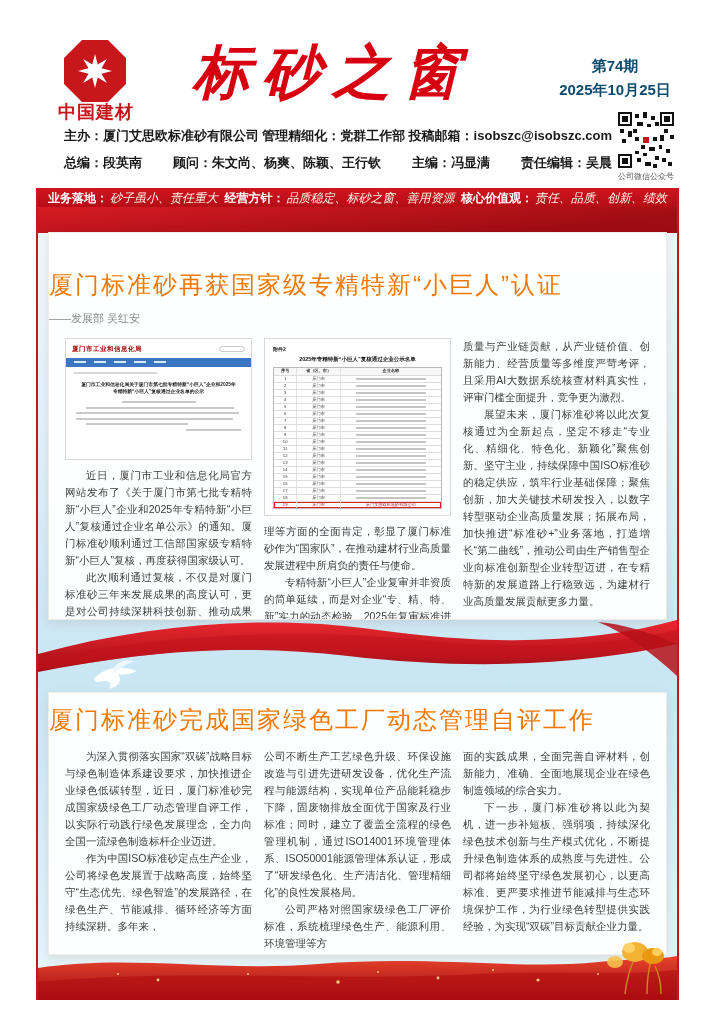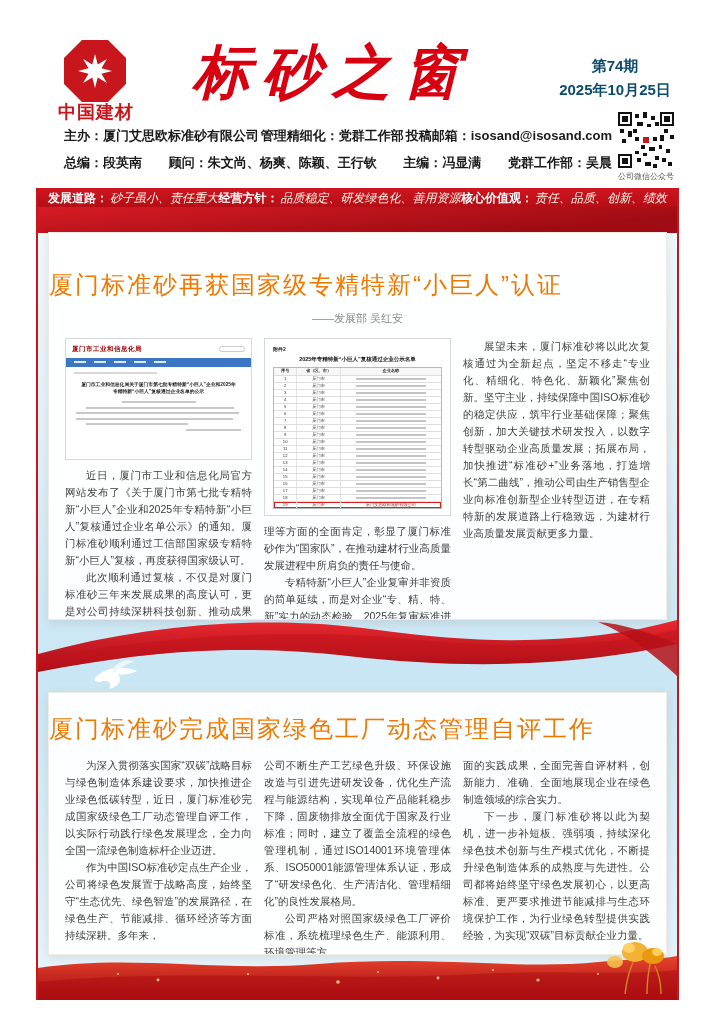--- a/index.html
+++ b/index.html
@@ -26,22 +26,22 @@
   .banner i{font-family:"DejaVu Serif",serif;font-style:italic;color:#fff6e8}
   .vline{top:188px;bottom:32px;width:2px;background:#c8161d}
   
   .content{left:38px;top:207px;width:639px;height:793px;overflow:hidden;
     background:linear-gradient(180deg,#f2f9fd 0%,#e2f1f9 30%,#c9e6f4 58%,#e9f6fc 100%)}
   .band-top{left:0;top:0;width:639px;height:26px;background:linear-gradient(175deg,#d71b24 0%,#a00c13 80%)}
   .card{background:rgba(255,255,255,.95);border:1px solid #f0ece6;box-shadow:0 3px 10px rgba(90,60,40,.12);overflow:hidden}
   .card1{left:10px;top:25px;width:619px;height:388px}
   .card2{left:10px;top:485px;width:619px;height:263px}
   .headline{font-size:24px;font-weight:400;color:#f07800;letter-spacing:2px}
-  .card1 .headline{margin-top:36px}.card2 .headline{margin-top:20px}
-  .byline{text-align:center;font-size:11px;color:#888;margin-top:10px}
+  .card1 .headline{margin-top:36px}.card2 .headline{margin-top:11px}
+  .byline{text-align:left;font-size:11px;color:#888;margin-top:10px}
   .cols{display:flex;gap:12px;padding:12px 16px 0}
   .col{flex:1;min-width:0;font-size:10.5px;line-height:1.62;color:#3d3d3d;text-align:justify}
   .col p.ind{text-indent:2em}
   
   .shot{background:#fff;border:1px solid #d8d8d8;margin-bottom:7px;overflow:hidden}
   .shotA{height:122px}
   .shotA .gov-head{display:flex;justify-content:space-between;align-items:center;padding:5px 6px 3px}
   .gov-name{font-size:6.5px;font-weight:900;color:#a30000;letter-spacing:.5px}
   .gov-search{width:26px;height:6px;border:1px solid #ccc;border-radius:3px}
   .gov-nav{height:9px;background:#3a76c4;display:flex;gap:8px;align-items:center;padding:0 8px}
@@ -128,33 +128,33 @@
       <rect x="2" y="24" width="3" height="3"></rect>
     </g>
   <rect x="13" y="13" width="3" height="3" fill="#c8161d"></rect>
 </svg>
 <div class="abs qr-caption">公司微信公众号</div>
 
 <div class="abs masthead-info">
   <div class="mh-row">
       <span>主办：厦门艾思欧标准砂有限公司</span>
       <span>管理精细化：党群工作部</span>
-      <span>投稿邮箱：isosand@isosand.com</span>
+      <span>投稿邮箱：isobszc@isobszc.com</span>
     </div>
   <div class="mh-row">
       <span>总编：段英南</span>
       <span>顾问：朱文尚、杨爽、陈颖、王行钦</span>
       <span>主编：冯显满</span>
-      <span>党群工作部：吴晨</span>
+      <span>责任编辑：吴晨</span>
     </div>
 </div>
 
 <div class="abs banner">
-    <span><b>发展道路：</b><i>砂子虽小、责任重大</i></span>
-    <span><b>经营方针：</b><i>品质稳定、研发绿色化、善用资源</i></span>
+    <span><b>业务落地：</b><i>砂子虽小、责任重大</i></span>
+    <span><b>经营方针：</b><i>品质稳定、标砂之窗、善用资源</i></span>
     <span><b>核心价值观：</b><i>责任、品质、创新、绩效</i></span>
   </div>
 <div class="abs vline" style="left:36px"></div>
 <div class="abs vline" style="left:677px"></div>
 
 <div class="abs content">
   <div class="abs band-top"></div>
 
   <div class="abs card card1">
     <div class="headline">厦门标准砂再获国家级专精特新“小巨人”认证</div>
@@ -330,20 +330,21 @@
               </div>
             </div>
         </div>
         <div>
             <p class="">理等方面的全面肯定，彰显了厦门标准砂作为“国家队”，在推动建材行业高质量发展进程中所肩负的责任与使命。</p>
             <p class="ind">专精特新“小巨人”企业复审并非资质的简单延续，而是对企业“专、精、特、新”实力的动态检验。2025年复审标准进一步聚焦</p>
           </div>
       </div>
       <div class="col">
         <div>
+            <p class="">质量与产业链贡献，从产业链价值、创新能力、经营质量等多维度严苛考评，且采用AI大数据系统核查材料真实性，评审门槛全面提升，竞争更为激烈。</p>
             <p class="ind">展望未来，厦门标准砂将以此次复核通过为全新起点，坚定不移走“专业化、精细化、特色化、新颖化”聚焦创新。坚守主业，持续保障中国ISO标准砂的稳定供应，筑牢行业基础保障；聚焦创新，加大关键技术研发投入，以数字转型驱动企业高质量发展；拓展布局，加快推进“标准砂+”业务落地，打造增长“第二曲线”，推动公司由生产销售型企业向标准创新型企业转型迈进，在专精特新的发展道路上行稳致远，为建材行业高质量发展贡献更多力量。</p>
           </div>
       </div>
     </div>
   </div>
 
   <svg class="abs ribbon-mid" width="639" height="62" viewBox="0 0 639 62">
     <defs>
       <linearGradient id="rg1" x1="0" y1="0" x2="0" y2="1">
         <stop offset="0" stop-color="#ea2830"></stop>

